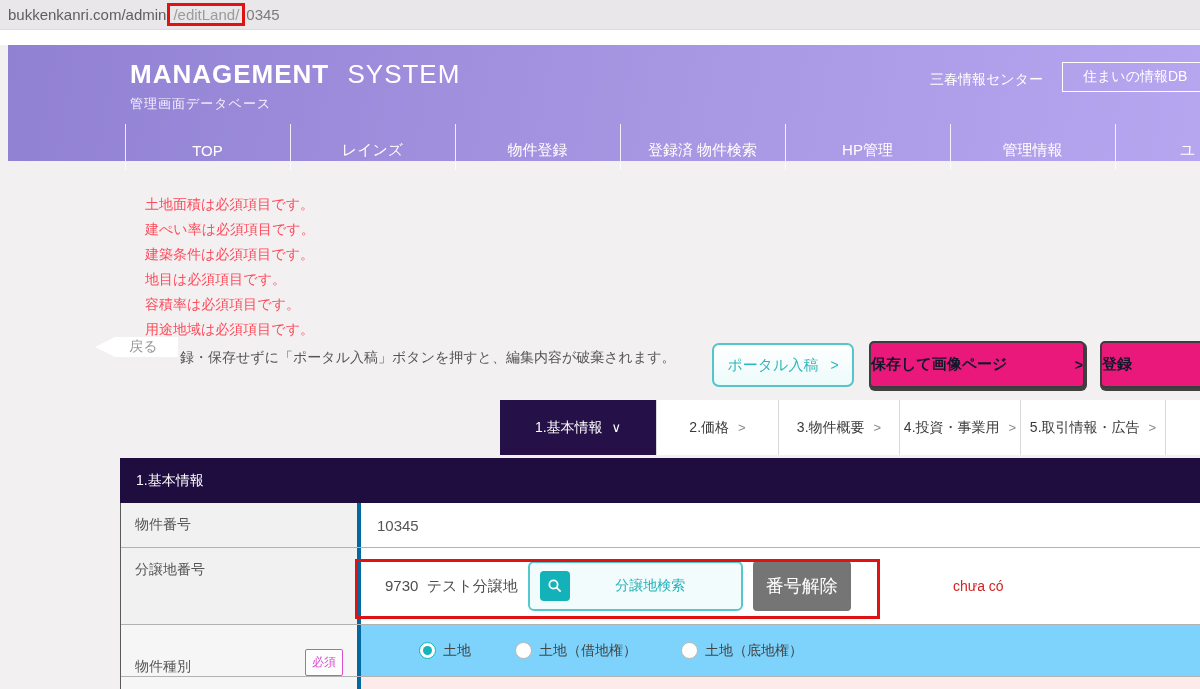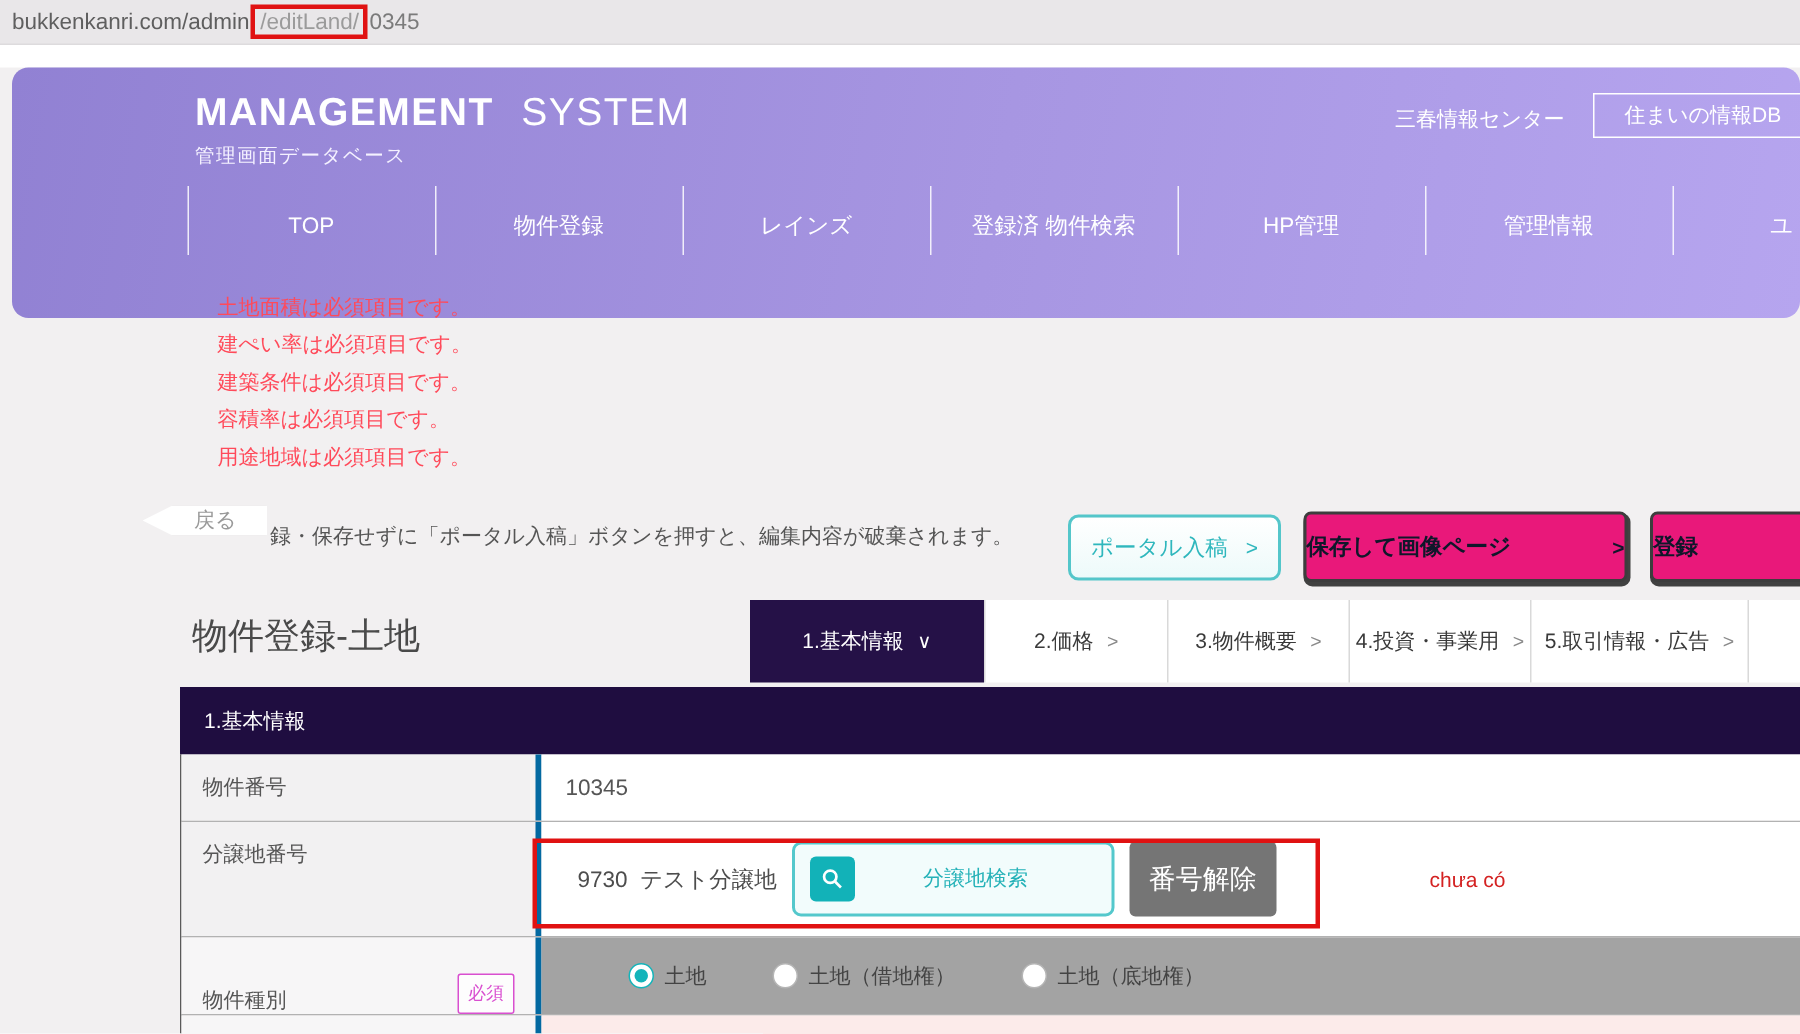--- a/index.html
+++ b/index.html
@@ -9,22 +9,22 @@
   
   .urlbar { position:absolute; top:0; left:0; width:1200px; height:30px; background:#e9e7e9;
             border-bottom:1px solid #dddbdd; display:flex; align-items:center; padding-left:8px;
             font-size:15px; color:#5f5f5f; }
   .url-prefix { color:#5f5f5f; }
   .url-hl { color:#9b9b9b; border:3px solid #e01212; padding:0 3px; margin:0 1px; }
   .url-suffix { color:#7b7b7b; }
   .white-strip { position:absolute; top:30px; left:0; width:1200px; height:15px; background:#ffffff; }
 
   
-  .appheader { position:absolute; top:45px; left:8px; width:1192px; height:167px;
-               background:linear-gradient(100deg,#9181d3 0%,#a796e2 55%,#b6a5ef 100%);border-radius:11px; }
+  .appheader { position:absolute; top:45px; left:8px; width:1192px; height:116px;
+               background:linear-gradient(100deg,#9181d3 0%,#a796e2 55%,#b6a5ef 100%); }
   .logo { position:absolute; left:122px; top:14px; color:#fff; }
   .logo-line1 { font-size:26px; letter-spacing:1px; color:#fff; }
   .logo-bold { font-weight:bold; }
   .logo-light { font-weight:normal; margin-left:10px; }
   .logo-sub { font-size:13px; margin-top:5px; letter-spacing:1px; color:#f4f1ff; }
   .org-name { position:absolute; left:922px; top:26px; font-size:14px; color:#fff; }
   .db-btn { position:absolute; left:1054px; top:17px; width:170px; height:30px; background:transparent;
             border:1px solid #ffffff; color:#fff; font-size:14px; display:flex; align-items:center;
             justify-content:flex-start; padding-left:20px; cursor:pointer; }
 
@@ -85,21 +85,21 @@
   .subdiv-text { white-space:pre; color:#4d4d4d; }
   .search-btn { width:215px; height:50px; border:2px solid #54c8cc; border-radius:6px; background:#f2fcfc;
                 display:flex; align-items:center; padding:0 10px; cursor:pointer; }
   .search-icon-box { width:30px; height:30px; background:#12b2b8; border-radius:4px; display:flex;
                      align-items:center; justify-content:center; }
   .search-label { flex:1; text-align:center; color:#25b2b8; font-size:14px; }
   .clear-btn { height:50px; padding:0 13px; background:#757575; border:none; border-radius:4px;
                color:#fff; font-size:18px; display:flex; align-items:center; cursor:pointer; }
   .row-type { height:52px; }
   .row-type .cell-label { background:#f7f6f7; align-items:flex-end; justify-content:space-between; }
-  .row-type .cell-value { background:#a3a3a3; padding-left:58px; gap:44px; font-size:14px; color:#444;align-items:center; }
+  .row-type .cell-value { background:#7dd3fc; padding-left:58px; gap:44px; font-size:14px; color:#444;align-items:center; }
   .badge { border:1px solid #d94fd0; color:#d94fd0; font-size:12px; padding:4px 6px; border-radius:2px;
            background:#fdfdfd; }
   .radio-opt { display:flex; align-items:center; gap:7px; cursor:pointer; }
   .radio { width:17px; height:17px; border-radius:50%; background:#fff; border:1px solid #b5b5b5;
            display:inline-block; position:relative; }
   .radio.sel { border:1px solid #14b4ba; }
   .radio.sel::after { content:""; position:absolute; left:3px; top:3px; right:3px; bottom:3px;
                       border-radius:50%; background:#14b4ba; }
   .row-partial { height:14px; }
   .row-partial .cell-label { background:#f7f6f7; }
@@ -128,52 +128,52 @@
         <span class="logo-bold">MANAGEMENT</span>
         <span class="logo-light">SYSTEM</span>
       </div>
       <div class="logo-sub">管理画面データベース</div>
     </div>
     <div class="org-name">三春情報センター</div>
     <button class="db-btn">住まいの情報DB</button>
 
     <div class="nav">
       <div class="nav-item">TOP</div>
+      <div class="nav-item">レインズ</div>
       <div class="nav-item">物件登録</div>
-      <div class="nav-item">レインズ</div>
       <div class="nav-item">登録済 物件検索</div>
       <div class="nav-item">HP管理</div>
       <div class="nav-item">管理情報</div>
       <div class="nav-item cut">ユ</div>
     </div>
   </div>
 
   <div class="errors">
     <div>土地面積は必須項目です。</div>
     <div>建ぺい率は必須項目です。</div>
     <div>建築条件は必須項目です。</div>
+    <div>地目は必須項目です。</div>
     <div>容積率は必須項目です。</div>
     <div>用途地域は必須項目です。</div>
   </div>
 
   <div class="back-btn">戻る</div>
   <div class="warning">録・保存せずに「ポータル入稿」ボタンを押すと、編集内容が破棄されます。</div>
   <button class="portal-btn">
     <span>ポータル入稿</span>
     <span class="btn-chev">&gt;</span>
   </button>
   <button class="pink-btn save-btn">
     <span>保存して画像ページ</span>
     <span class="btn-chev">&gt;</span>
   </button>
   <button class="pink-btn register-btn">
     <span>登録</span>
   </button>
 
-  <div class="page-title">物件登録-土地</div>
   <div class="tabs">
     <div class="tab active">
       <span>1.基本情報</span>
       <span class="chev">∨</span>
     </div>
     <div class="tab plain t2">
       <span>2.価格</span>
       <span class="chev">&gt;</span>
     </div>
     <div class="tab plain t3">

